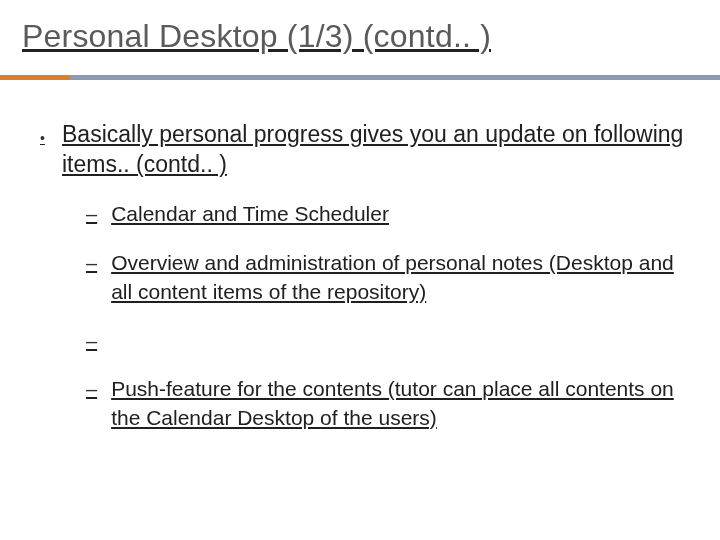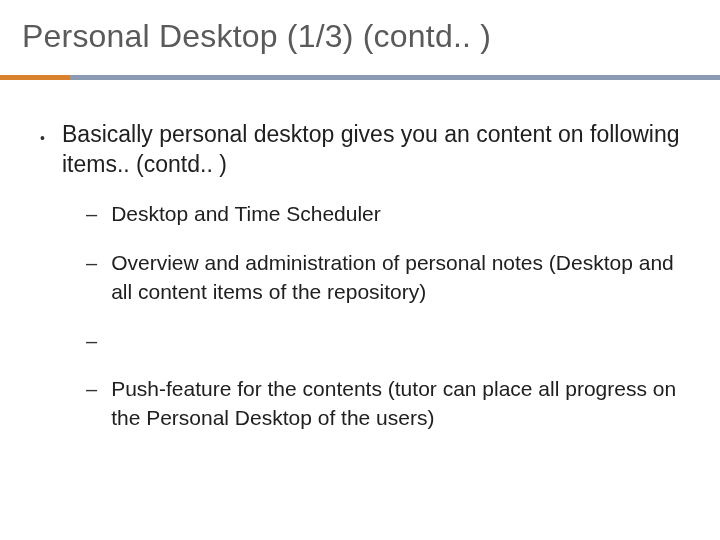--- a/index.html
+++ b/index.html
@@ -1,17 +1,17 @@
 <!DOCTYPE html>
 <html><head>
 <meta charset="utf-8">
 <style>
   * { margin: 0; padding: 0; box-sizing: border-box; }
   html, body { width: 720px; height: 540px; background: #fff; font-family: Arial, Helvetica, sans-serif; color: #202020; }
-  .slide { width: 720px; height: 512px; position: relative; padding: 18px 22px 22px 22px; }
+  .slide { width: 720px; height: 512px; position: relative; padding: 18px 22px 22px 22px; text-decoration: underline; }
   .title { font-size: 32px; font-weight: 400; color: #5a5a5a; letter-spacing: 0.2px; margin-bottom: 20px; }
   .rule-area { position: relative; height: 6px; margin-bottom: 38px; }
   .rule-gray { position: absolute; left: -22px; right: -22px; top: 0; height: 5px; background: #8a9bb3; }
   .rule-accent { position: absolute; left: -22px; width: 70px; top: 0; height: 5px; background: #d9822b; }
   .body { padding: 0 12px 0 18px; }
   .bullet-row { display: flex; gap: 16px; margin-bottom: 20px; }
   .bullet-dot { width: 6px; flex: 0 0 6px; padding-top: 12px; color: #333; font-size: 14px; line-height: 1; }
   .bullet-text { font-size: 23px; line-height: 1.32; }
   .sublist { margin-left: 46px; }
   .sub-row { display: flex; gap: 14px; margin-bottom: 20px; }
@@ -25,34 +25,34 @@
   <h1 class="title">Personal Desktop (1/3) (contd.. )</h1>
 
   <div class="rule-area">
     <div class="rule-gray"></div>
     <div class="rule-accent"></div>
   </div>
 
   <div class="body">
     <div class="bullet-row">
       <div class="bullet-dot">•</div>
-      <div class="bullet-text">Basically personal desktop gives you an content on following items.. (contd.. )</div>
+      <div class="bullet-text">Basically personal progress gives you an update on following items.. (contd.. )</div>
     </div>
 
     <div class="sublist">
       <div class="sub-row">
         <div class="sub-dash">–</div>
-        <div class="sub-text">Desktop and Time Scheduler</div>
+        <div class="sub-text">Calendar and Time Scheduler</div>
       </div>
       <div class="sub-row">
         <div class="sub-dash">–</div>
         <div class="sub-text">Overview and administration of personal notes (Desktop and all content items of the repository)</div>
       </div>
       <div class="sub-row">
         <div class="sub-dash">–</div>
       </div>
       <div class="sub-row">
         <div class="sub-dash">–</div>
-        <div class="sub-text">Push-feature for the contents (tutor can place all progress on the Personal Desktop of the users)</div>
+        <div class="sub-text">Push-feature for the contents (tutor can place all contents on the Calendar Desktop of the users)</div>
       </div>
     </div>
   </div>
 </div>
 
 </body></html>

